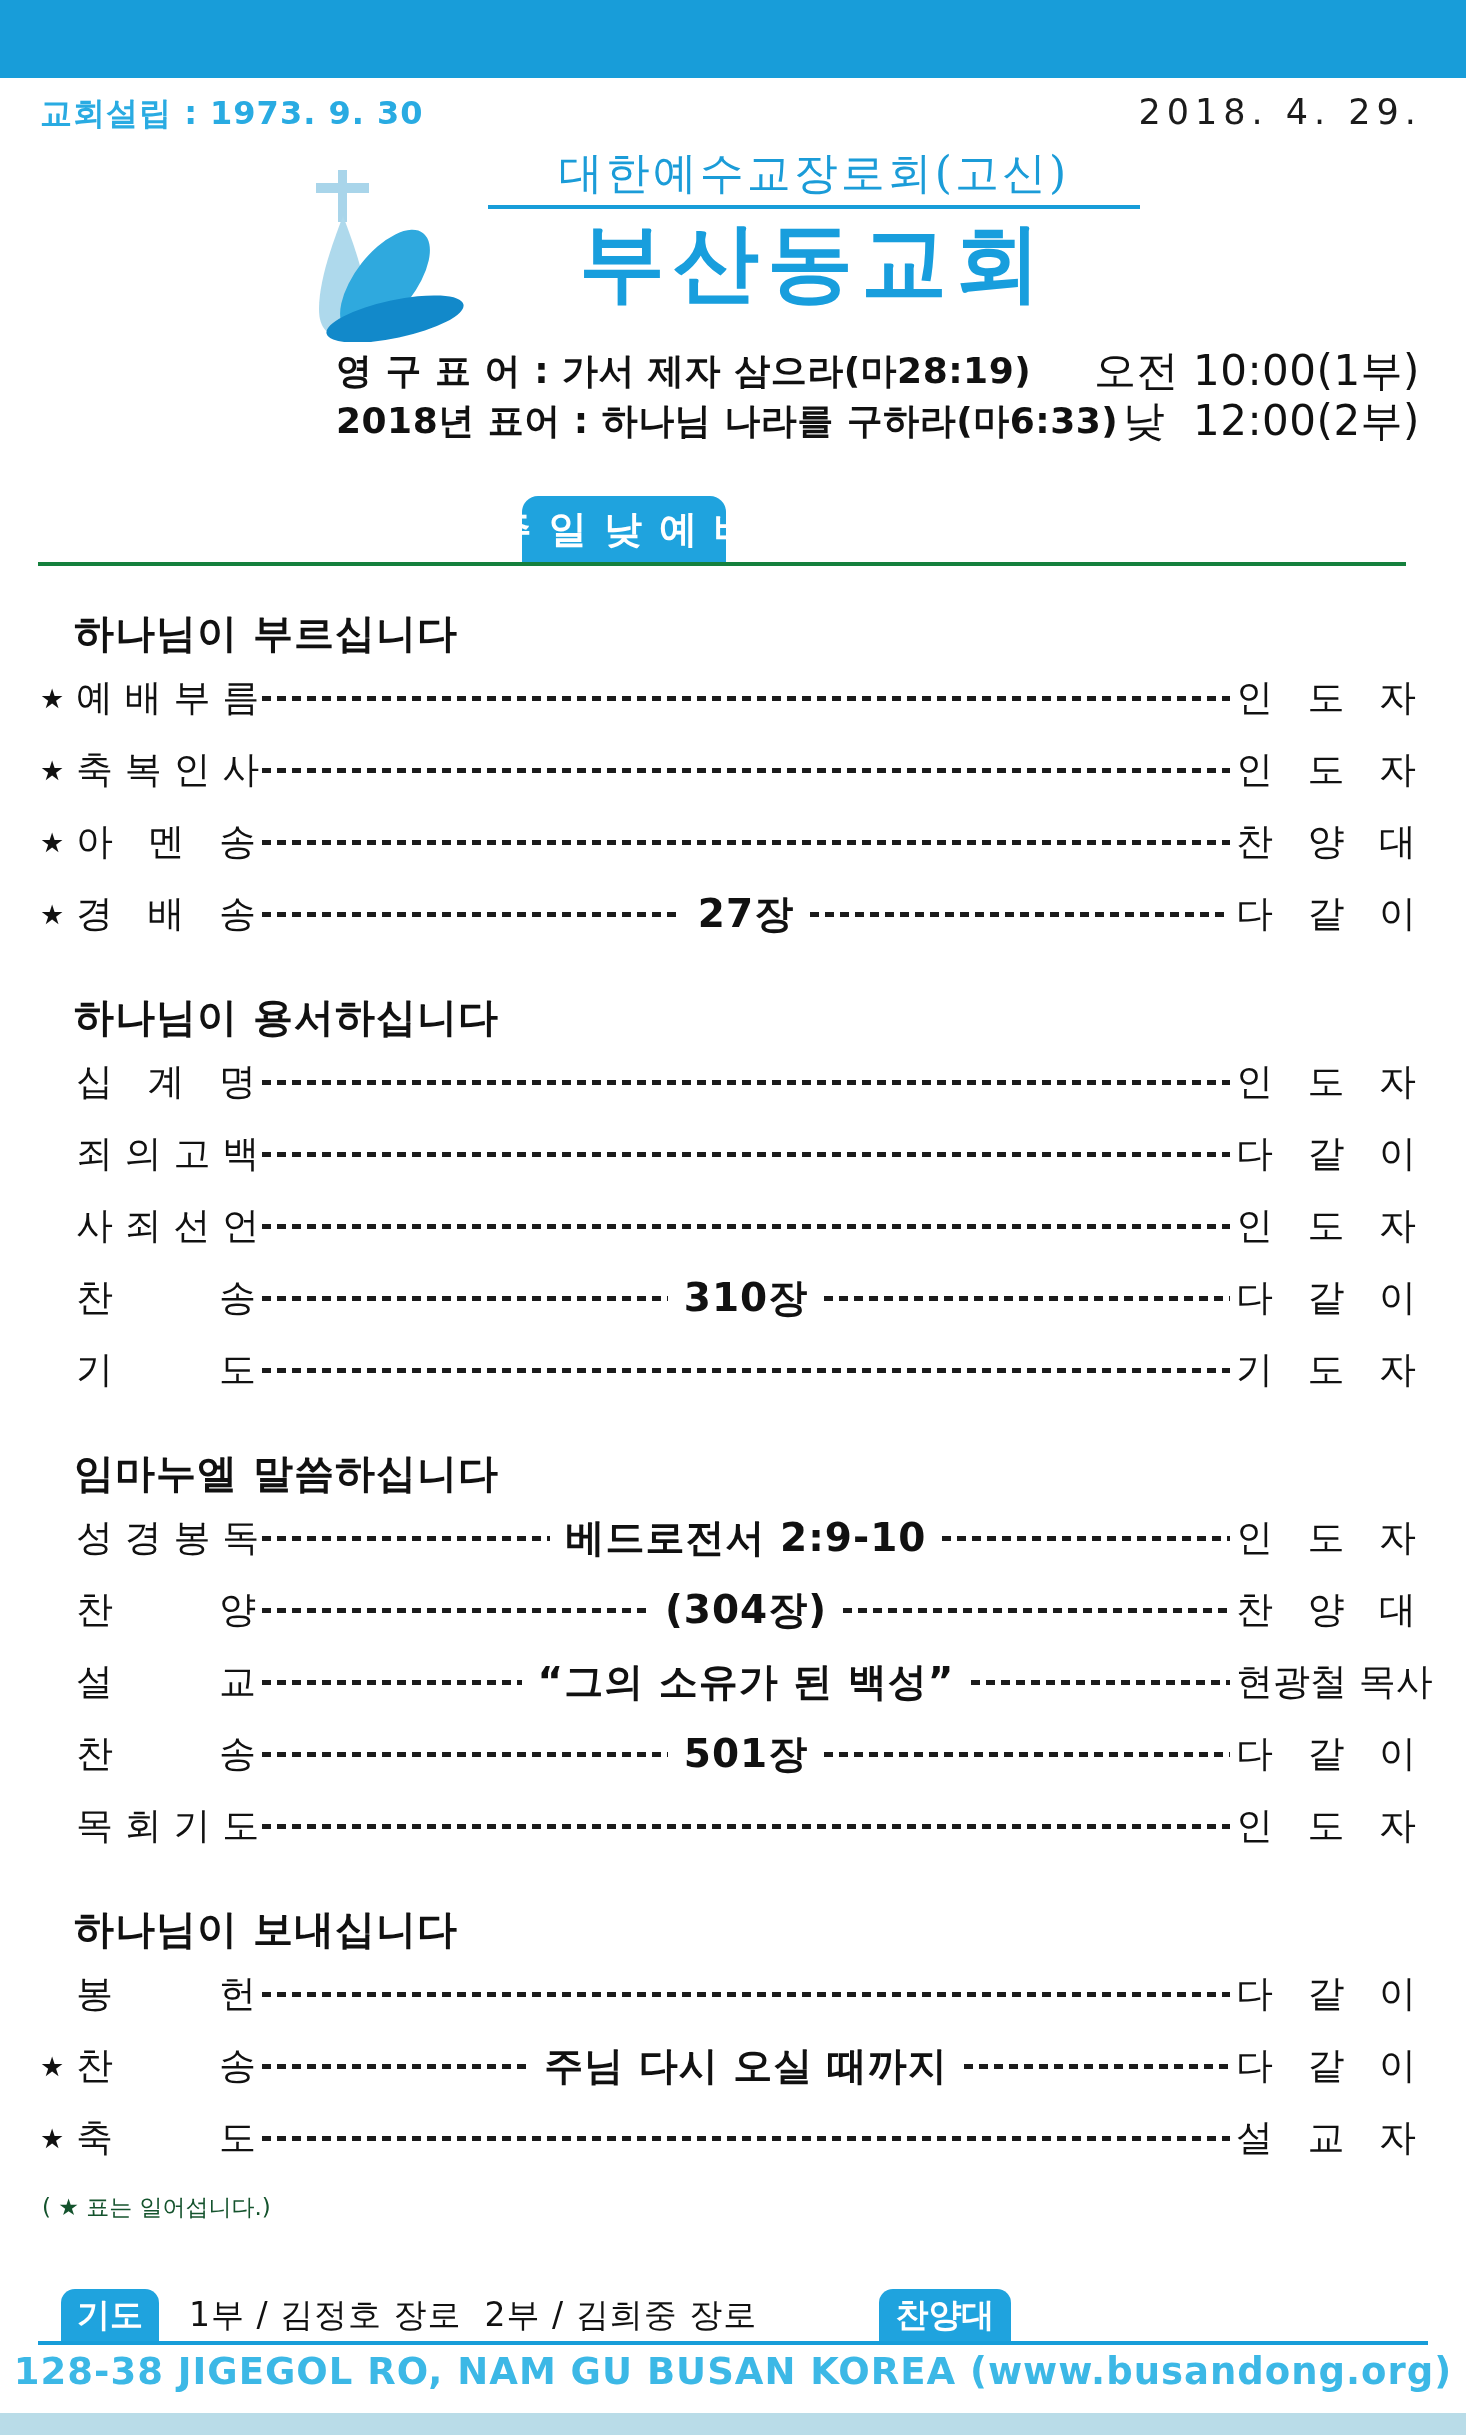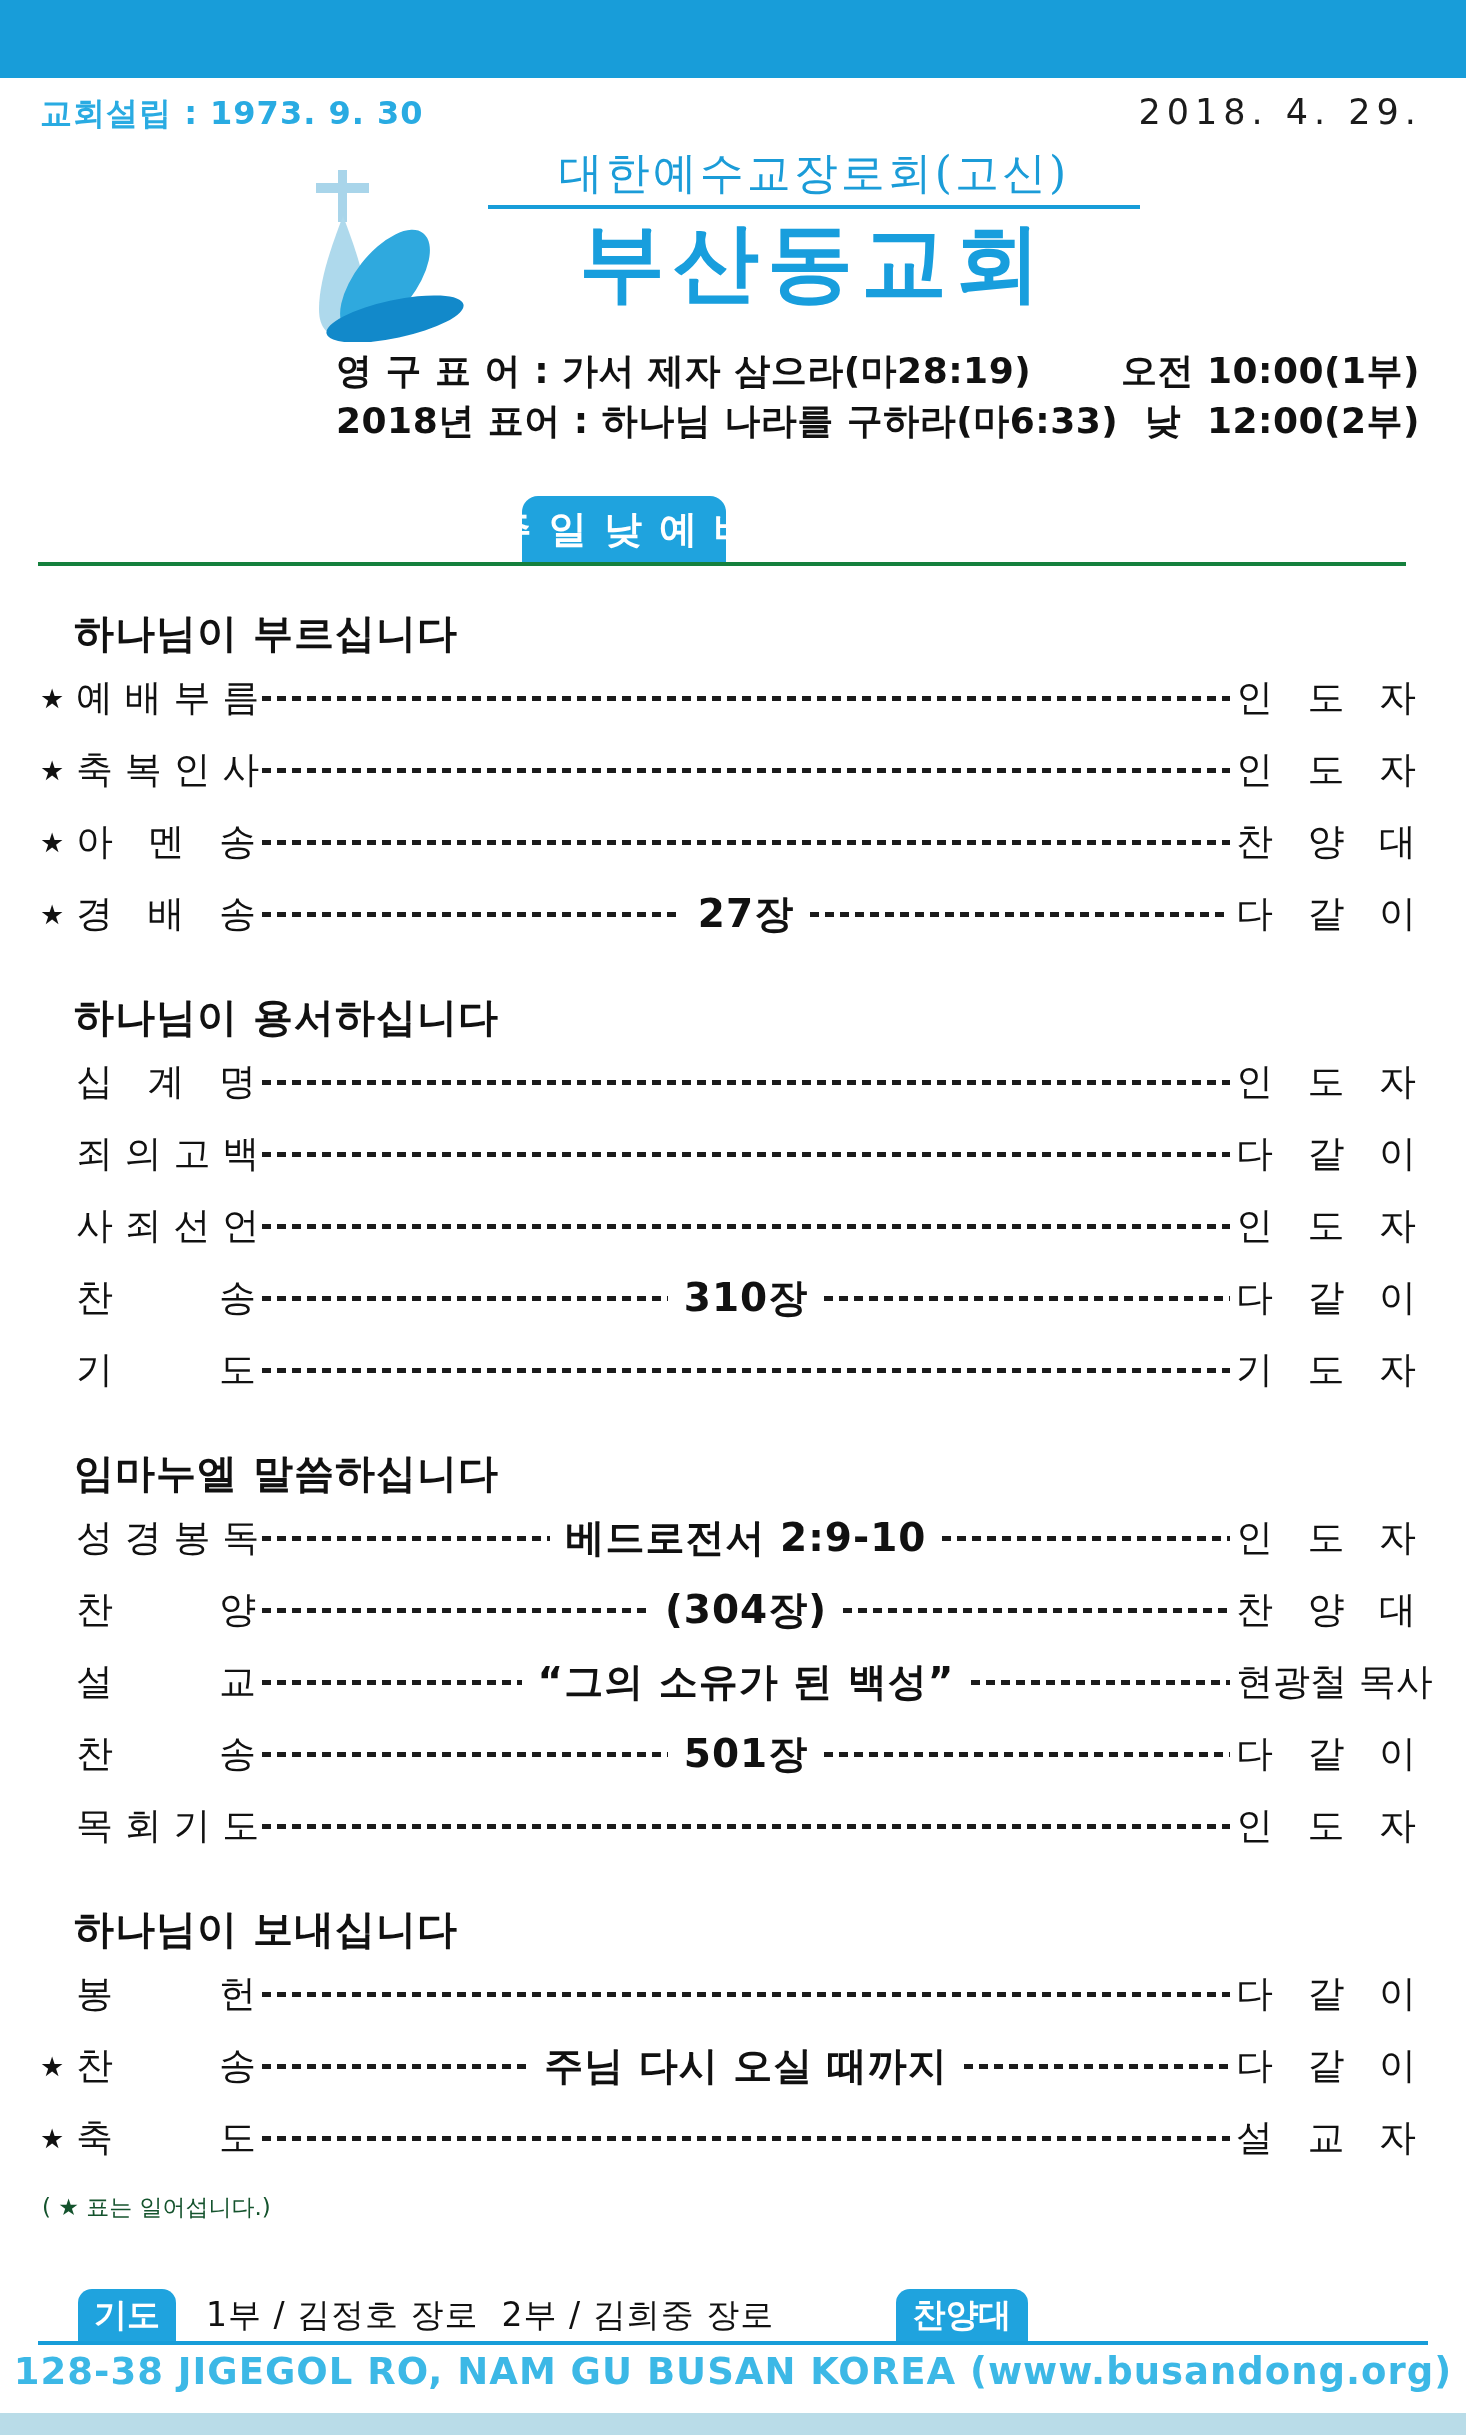--- a/index.html
+++ b/index.html
@@ -23,21 +23,21 @@
   .brand-text{position:absolute;left:488px;top:0;width:652px;text-align:center;}
   .denomination{font-family:"DejaVu Serif","Liberation Serif",serif;
     color:#1b9cd8;font-size:44px;letter-spacing:3px;margin-top:16px;line-height:1.15;}
   .brand-rule{height:0;border-bottom:4px solid #189dd9;margin-top:6px;}
   .church-name{color:#189edd;font-weight:900;font-size:86px;line-height:1.02;
     letter-spacing:8px;margin-top:10px;white-space:nowrap;}
 
   .motto-area{margin:0 46px 0 336px;}
   .motto-row{display:flex;justify-content:space-between;align-items:center;height:50px;}
   .motto{font-weight:bold;font-size:36px;white-space:pre;letter-spacing:0.5px;}
-  .stime{font-weight:bold;font-size:36px;white-space:pre;letter-spacing:0.5px;}
+  .stime{font-weight:normal;font-size:42px;white-space:pre;letter-spacing:0.5px;}
 
   .title-wrap{margin:50px 60px 0 38px;height:66px;border-bottom:4px solid #15803d;position:relative;}
   .title-badge{position:absolute;left:484px;bottom:0;width:204px;height:66px;
     background:#1fa3de;border-radius:16px 16px 0 0;color:#fff;font-weight:bold;
     font-size:38px;display:flex;align-items:center;justify-content:center;
     letter-spacing:2px;white-space:pre;}
 
   .program{margin-top:0;}
   .sec-heading{margin:44px 0 0 74px;font-weight:bold;font-size:40px;letter-spacing:1px;height:46px;line-height:46px;}
   .sec-heading.later{}
@@ -49,21 +49,21 @@
     background:repeating-linear-gradient(90deg,#1b1b1b 0 9px,transparent 9px 15px);}
   .row-center{font-weight:bold;font-size:39px;padding:0 10px;white-space:nowrap;letter-spacing:1px;}
   .row-right{width:180px;font-size:37px;text-align:justify;text-align-last:justify;white-space:nowrap;}
 
   .standing-note{margin:18px 0 9px 42px;font-size:23px;color:#14532d;}
 
   .footer-row{margin:66px 38px 0 38px;height:52px;border-bottom:4px solid #189dd9;
     display:flex;align-items:flex-end;position:relative;}
   .f-badge{height:52px;background:#1fa3de;border-radius:14px 14px 0 0;color:#fff;
     font-weight:bold;font-size:33px;display:flex;align-items:center;justify-content:center;}
-  .badge-prayer{width:98px;margin-left:40px;}
+  .badge-prayer{width:98px;margin-left:23px;}
   .badge-choir{width:132px;}
   .f-text{font-size:33px;color:#111;height:52px;display:flex;align-items:center;
     padding-left:30px;white-space:pre;letter-spacing:1px;}
   .prayer-text{width:690px;}
   .address-kr{margin-top:16px;text-align:center;color:#1f9fd9;font-weight:bold;
     font-size:31px;letter-spacing:0.5px;}
   .address-en{margin-top:5px;text-align:center;color:#3cb8e6;font-weight:bold;
     font-size:37px;letter-spacing:1px;}
 </style>
 </head>

